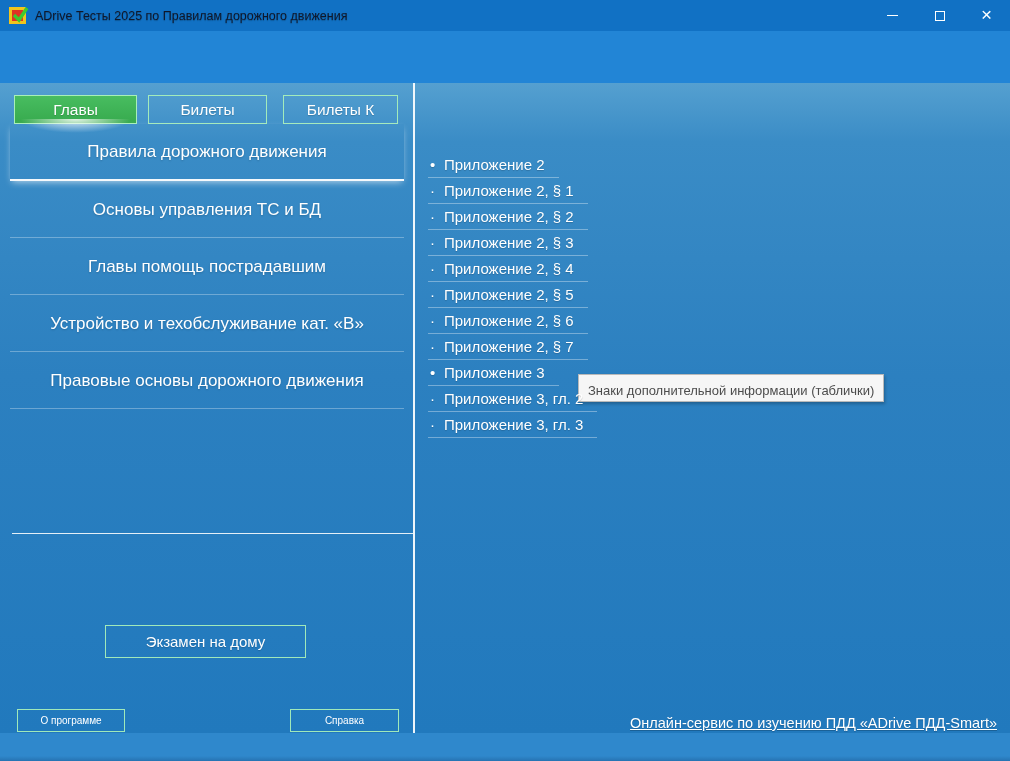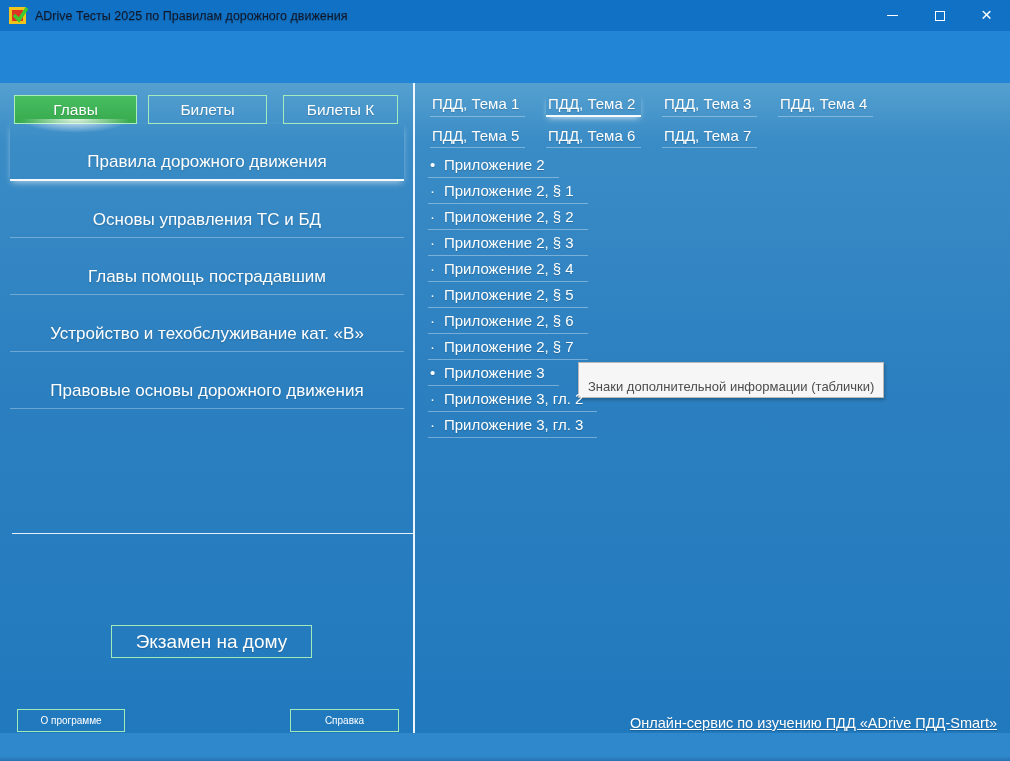--- a/index.html
+++ b/index.html
@@ -34,50 +34,50 @@
   .tab{height:29px;border:1px solid rgba(168,239,185,0.95);background:transparent;color:#fff;
       font-size:15.5px;text-shadow:0 1px 1px rgba(0,0,0,0.18);display:flex;align-items:center;justify-content:center;cursor:pointer;}
   .tab.t1{width:123px;}
   .tab.t2{width:119px;margin-left:11px;}
   .tab.t3{width:115px;margin-left:16px;}
   .tab.active{background:linear-gradient(180deg,#48bd60 0%,#37aa4e 100%);border-color:#a8efb9;position:relative;}
   .tab.active::after{content:"";position:absolute;left:4%;bottom:-10px;width:92%;height:14px;
       background:radial-gradient(ellipse at center top, rgba(255,255,255,0.85) 0%, rgba(255,255,255,0) 70%);}
 
   .chapters{position:absolute;left:10px;top:41px;width:394px;}
-  .chapter{height:57px;display:flex;align-items:flex-end;justify-content:center;padding-bottom:7px;
+  .chapter{height:57px;display:flex;align-items:flex-end;justify-content:center;padding-bottom:17px;
       border-bottom:1px solid rgba(255,255,255,0.30);font-size:17px;cursor:pointer;
       text-shadow:0 1px 2px rgba(0,0,0,0.18);}
   .chapter.selected{border-bottom:2px solid rgba(255,255,255,0.95);box-shadow:0 3px 7px -2px rgba(255,255,255,0.65);}
 
   .h-divider{position:absolute;left:12px;top:450px;width:401px;height:1px;background:rgba(255,255,255,0.88);}
 
-  .exam-btn{position:absolute;left:111px;top:542px;width:201px;height:33px;border:1px solid rgba(168,239,185,0.95);
-      background:transparent;color:#fff;font-size:19px;text-shadow:0 1px 1px rgba(0,0,0,0.18);cursor:pointer;}
+  .exam-btn{position:absolute;left:105px;top:542px;width:201px;height:33px;border:1px solid rgba(168,239,185,0.95);
+      background:transparent;color:#fff;font-size:15px;text-shadow:0 1px 1px rgba(0,0,0,0.18);cursor:pointer;}
 
   .small-btn{position:absolute;height:23px;border:1px solid rgba(168,239,185,0.95);background:transparent;color:#fff;
       font-size:10px;display:flex;align-items:center;justify-content:center;cursor:pointer;}
   .about-btn{left:17px;top:626px;width:108px;}
   .help-btn{left:290px;top:626px;width:109px;}
 
   
   .right-panel{position:absolute;left:415px;top:0;right:0;height:650px;}
   .topic-tabs{position:absolute;left:15px;top:12px;width:490px;display:flex;flex-wrap:wrap;}
   .topic-tab{width:95px;margin-right:21px;margin-bottom:10px;padding:0 0 3px 2px;
       border-bottom:1px solid rgba(255,255,255,0.32);font-size:15px;white-space:nowrap;cursor:pointer;
       text-shadow:0 1px 1px rgba(0,0,0,0.18);}
   .topic-tab.active{border-bottom:2px solid rgba(255,255,255,0.95);box-shadow:0 3px 6px -2px rgba(255,255,255,0.7);}
 
   .app-list{position:absolute;left:13px;top:71px;}
   .app-row{height:26px;position:relative;white-space:nowrap;}
   .item-label{display:inline-block;border-bottom:1px solid rgba(255,255,255,0.35);
       padding:2px 14px 4px 2px;font-size:15px;cursor:pointer;text-shadow:0 1px 1px rgba(0,0,0,0.18);}
   .bullet{display:inline-block;width:14px;}
-  .tooltip{position:absolute;left:150px;top:0;background:#f6f6f6;border:1px solid #b9b9b9;color:#4c4c4c;
-      font-size:13px;padding:16px 9px 3px;white-space:nowrap;box-shadow:1px 2px 3px rgba(0,0,0,0.25);text-shadow:none;}
+  .tooltip{position:absolute;left:150px;top:12px;background:#f6f6f6;border:1px solid #b9b9b9;color:#4c4c4c;
+      font-size:13px;padding:8px 9px 3px;white-space:nowrap;box-shadow:1px 2px 3px rgba(0,0,0,0.25);text-shadow:none;}
 
   .footer-link{position:absolute;right:13px;bottom:2px;font-size:14.5px;}
   .footer-link a{color:#fff;text-decoration:underline;cursor:pointer;text-shadow:0 1px 1px rgba(0,0,0,0.2);}
 </style>
 </head>
 <body>
 
 <div class="window">
 
   <div class="titlebar">
@@ -123,29 +123,20 @@
 
       <button class="exam-btn">Экзамен на дому</button>
 
       <button class="small-btn about-btn">О программе</button>
       <button class="small-btn help-btn">Справка</button>
     </div>
 
     <div class="v-divider"></div>
 
     <div class="right-panel">
-      <div class="topic-tabs">
-        <div class="topic-tab">ПДД, Тема 1</div>
-        <div class="topic-tab active">ПДД, Тема 2</div>
-        <div class="topic-tab">ПДД, Тема 3</div>
-        <div class="topic-tab">ПДД, Тема 4</div>
-        <div class="topic-tab">ПДД, Тема 5</div>
-        <div class="topic-tab">ПДД, Тема 6</div>
-        <div class="topic-tab">ПДД, Тема 7</div>
-      </div>
 
       <div class="app-list">
         <div class="app-row">
           <span class="item-label"><span class="bullet">•</span><span>Приложение 2</span></span>
         </div>
         <div class="app-row">
           <span class="item-label"><span class="bullet">·</span><span>Приложение 2, § 1</span></span>
         </div>
         <div class="app-row">
           <span class="item-label"><span class="bullet">·</span><span>Приложение 2, § 2</span></span>

